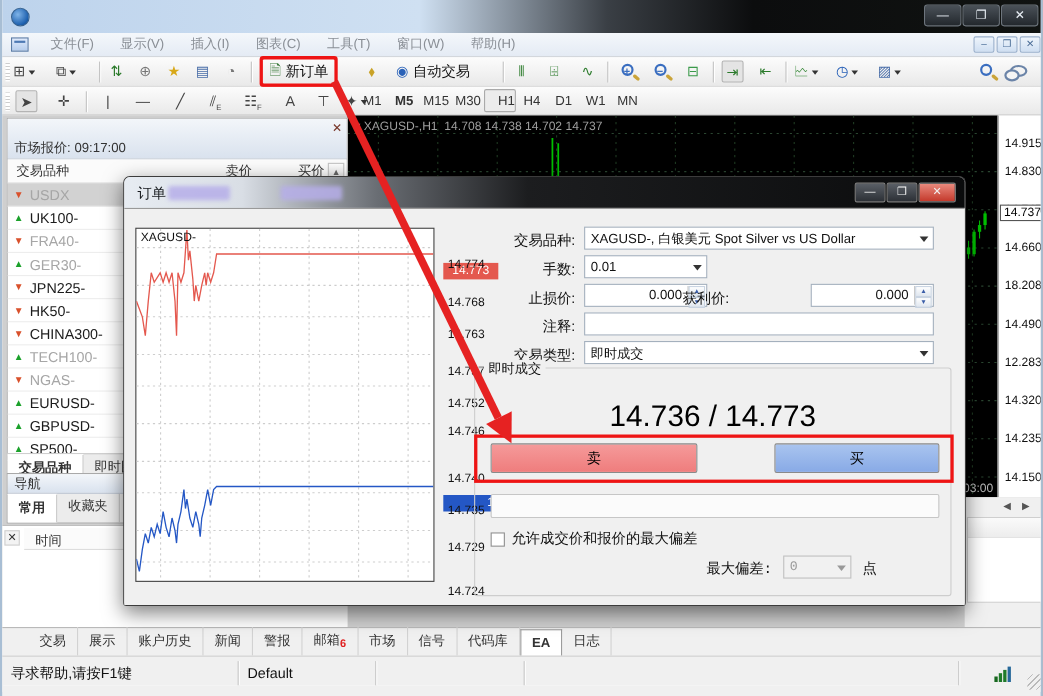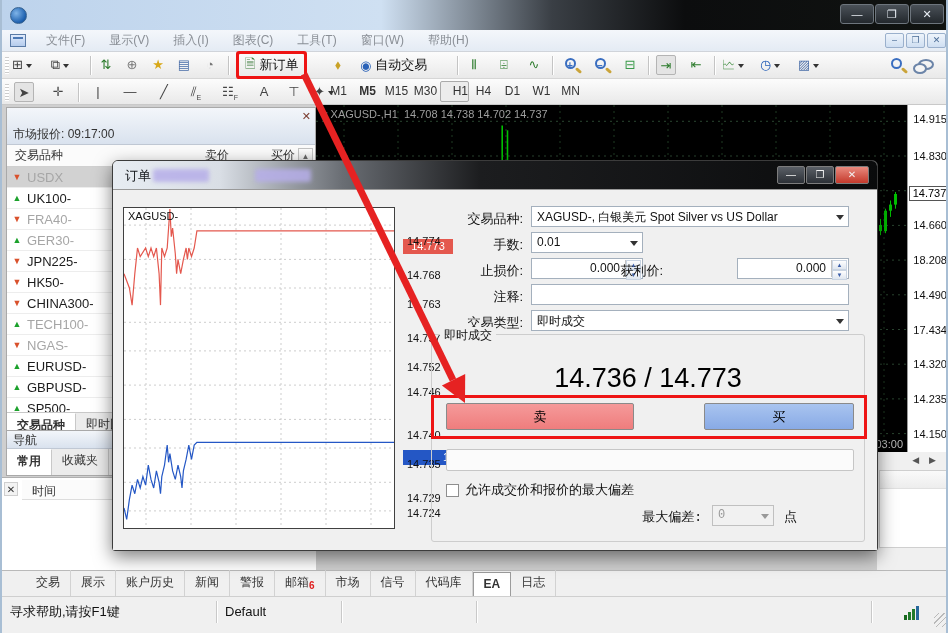--- a/index.html
+++ b/index.html
@@ -316,27 +316,27 @@
           <line x1="574.5" y1="95.5" x2="574.5" y2="111.9" stroke="#00c000" stroke-width="1"></line>
           <rect x="573" y="99.6" width="3" height="6.1" fill="#00c000"></rect>
           <line x1="579.5" y1="87.0" x2="579.5" y2="103.7" stroke="#00c000" stroke-width="1"></line>
           <rect x="578" y="89.0" width="3" height="10.6" fill="#00c000"></rect>
         </svg>
       <div class="chart-header">▾ <b>XAGUSD-,H1</b>&nbsp; <b>14.708 14.738 14.702 14.737</b></div>
       <div class="chart-time">03:00</div>
     </div>
     <div class="scale" id="main-scale">
 
-    <div class="sl" style="top: 8px;">14.915</div>
+    <div class="sl" style="top: 20px;">14.915</div>
         <div class="sl" style="top: 45.0294px;">14.830</div>
         <div class="sl" style="top: 79.7294px;">14.745</div>
         <div class="sl" style="top: 114.429px;">14.660</div>
         <div class="sl" style="top: 149.129px;">18.208</div>
         <div class="sl" style="top: 183.829px; text-align: right;">14.490</div>
-        <div class="sl" style="top: 218.529px;">17.434</div>
+        <div class="sl" style="top: 218.529px;">12.283</div>
         <div class="sl" style="top: 253.229px;">14.320</div>
         <div class="sl" style="top: 287.929px;">14.235</div>
         <div class="sl" style="top: 322.629px;">14.150</div>
         <div class="price-badge" id="main-badge" style="top: 80.9953px;">14.737</div>
       </div>
     <div class="rbp">
       <div class="rbp-arrows"><span>◀</span><span>▶</span></div>
       <div class="rbp-box">
           <div class="hd"></div>
         </div>
@@ -488,21 +488,21 @@
         <div class="tbadge bid" id="tb-bid" style="top: 243.286px; padding-left: 40px;">14.736</div>
       <div class="sl" style="top: 28.1429px;">14.774</div>
           <div class="sl" style="top: 62.4286px;">14.768</div>
           <div class="sl" style="top: 91px;">14.763</div>
           <div class="sl" style="top: 125.286px;">14.757</div>
           <div class="sl" style="top: 153.857px;">14.752</div>
           <div class="sl" style="top: 179px;">14.746</div>
           <div class="sl" style="top: 222.429px;">14.740</div>
           <div class="sl" style="top: 251px;">14.735</div>
           <div class="sl" style="top: 285.286px;">14.729</div>
-          <div class="sl" style="top: 300px;">14.724</div>
+          <div class="sl" style="top: 325px;">14.724</div>
         </div>
 
       <div class="flabel" style="left:290px;top:20px">交易品种:</div>
       <div class="fld" style="left:418px;top:16px;width:318px"><span>XAGUSD-, 白银美元 Spot Silver vs US Dollar</span><span class="dd"></span></div>
 
       <div class="flabel" style="left:290px;top:46px">手数:</div>
       <div class="fld" style="left:418px;top:42px;width:112px"><span>0.01</span><span class="dd"></span></div>
 
       <div class="flabel" style="left:290px;top:72px">止损价:</div>
       <div class="fld" style="left:418px;top:68px;width:112px;text-align:right;padding-right:22px"><span>0.000</span><span class="spin">

